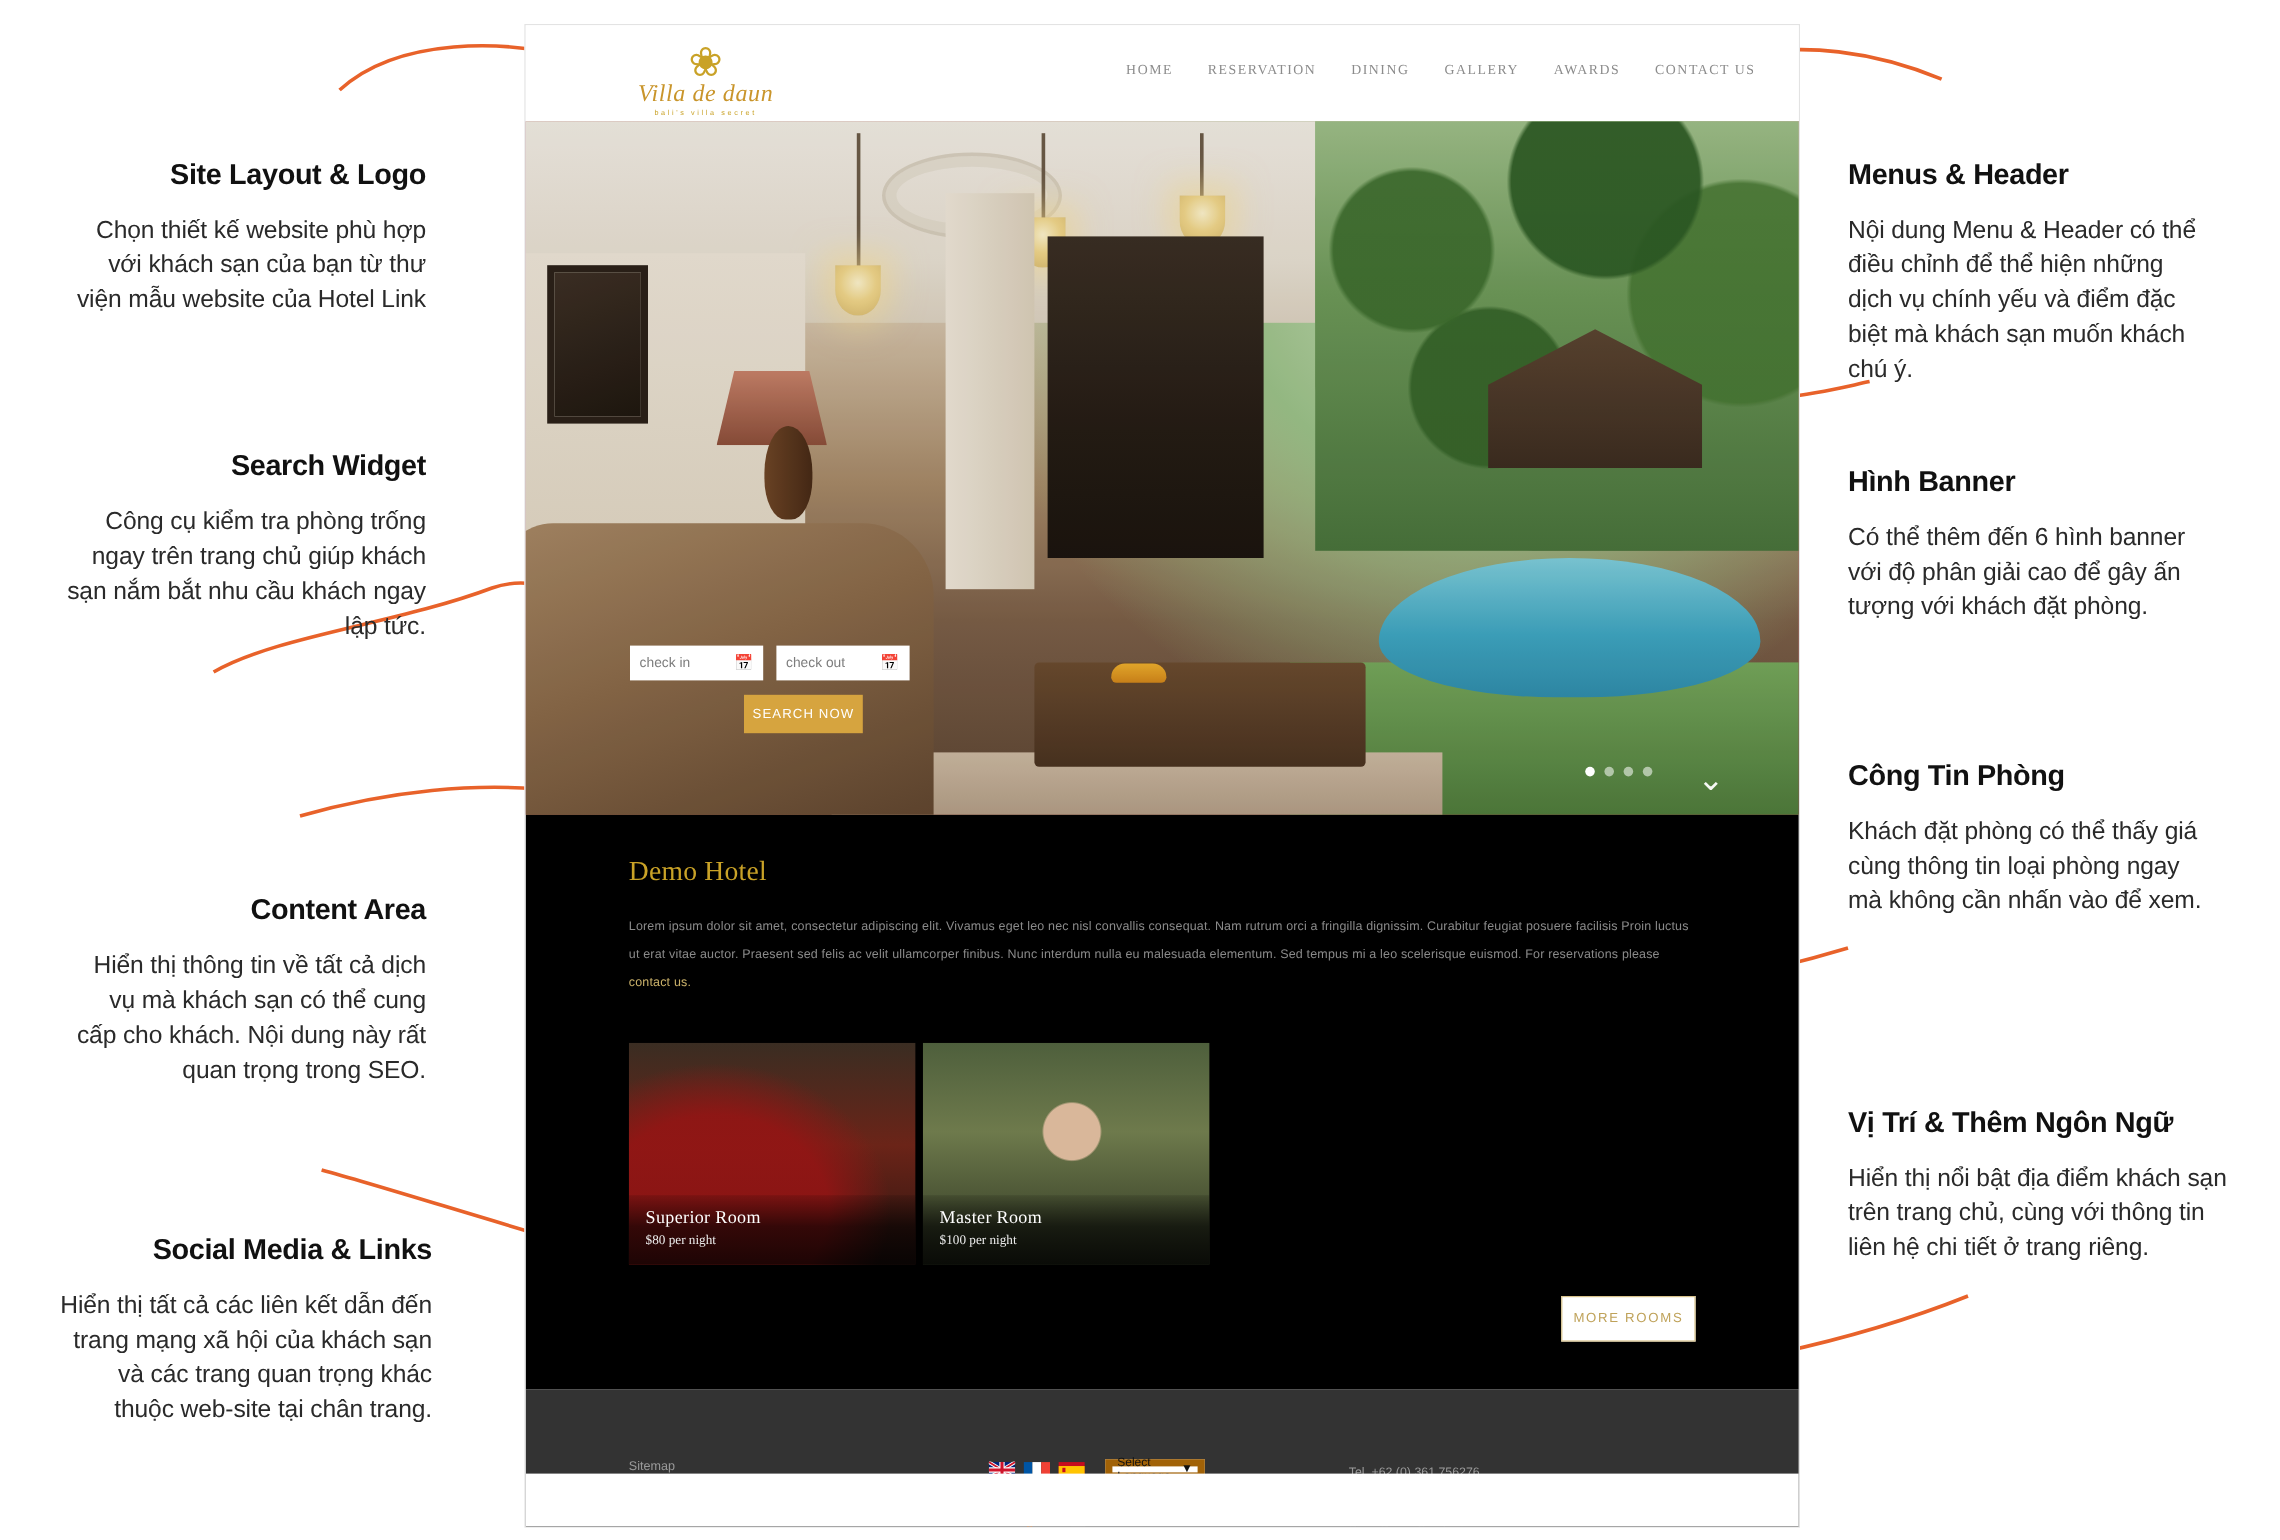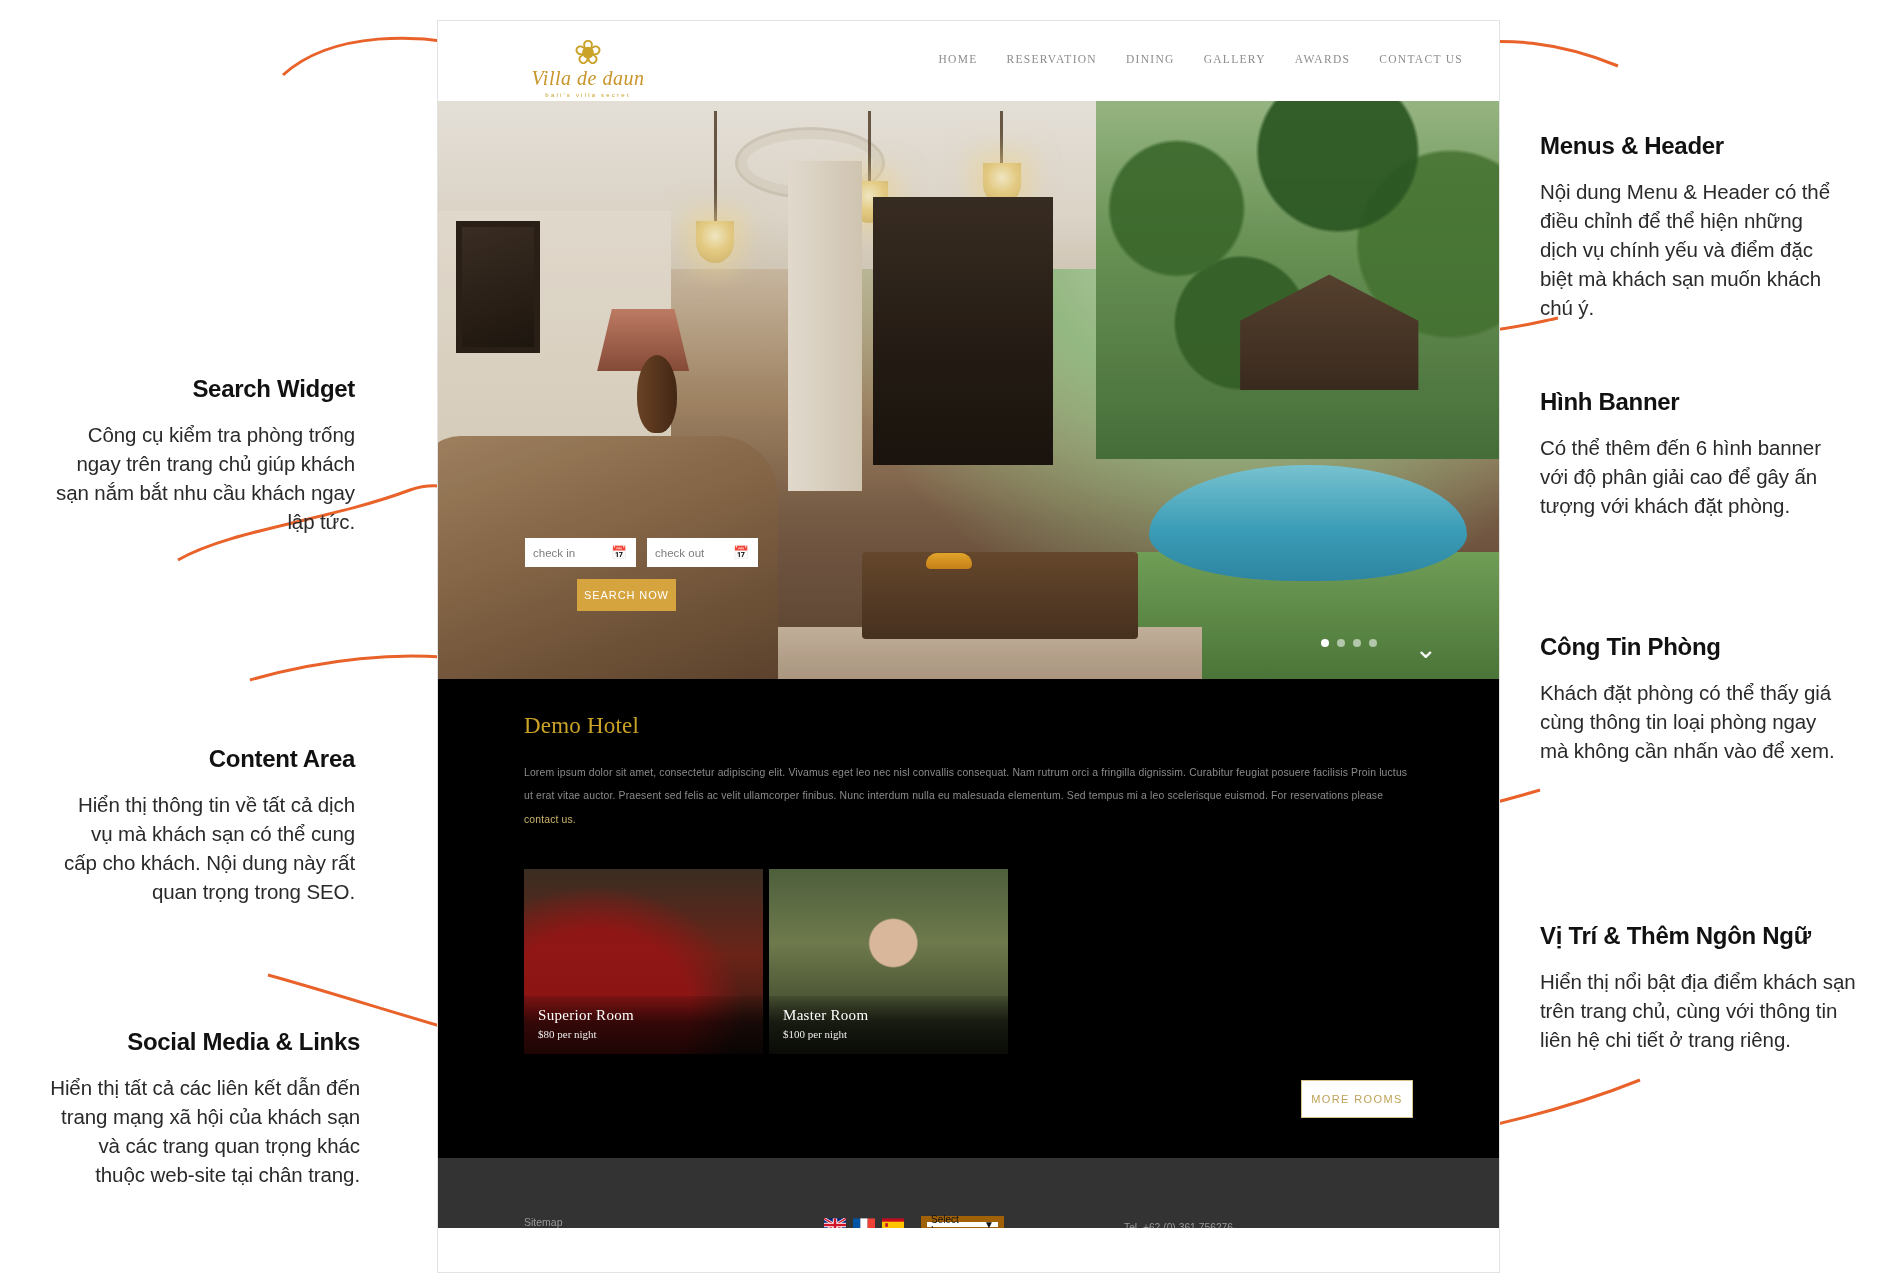--- a/index.html
+++ b/index.html
@@ -162,21 +162,21 @@
   .search-widget { position:absolute; left:87px; bottom:68px; z-index:6; }
   .sw-row { display:flex; gap:11px; }
   .sw-field {
     width:111px; height:29px; background:#fff;
     display:flex; align-items:center; padding:0 8px;
     font-size:11.5px; color:#7d7d7d;
     justify-content:space-between;
   }
   .sw-cal { font-size: 13px; color:#555; line-height: 1; }
   .sw-btn {
-    margin-top:12px; margin-left:52px;
+    margin-top:12px; margin-left:95px;
     width:99px; height:32px;
     background:#d6a43f; color:#fff; font-size:11px;
     letter-spacing:.9px; display:flex; align-items:center;
     justify-content:center; border:none;
   }
   .hero-dots {
     position:absolute; right:122px; bottom:32px; display:flex; gap:8px; z-index:6;
   }
   .hero-dots i {
     width:8px; height:8px; border-radius:50%;
@@ -270,20 +270,24 @@
       <circle cx="492" cy="52" r="9"></circle>
       <circle cx="566" cy="516" r="9"></circle>
       <circle cx="1045" cy="352" r="9"></circle>
       <circle cx="1337" cy="830" r="9"></circle>
       <circle cx="728" cy="1103" r="9"></circle>
       <circle cx="1308" cy="1148" r="9"></circle>
       <circle cx="1434" cy="50" r="9"></circle>
     </g>
   </svg>
 
+  <div class="callout left" style="left:55px; top:132px;">
+    <h3>Site Layout &amp; Logo</h3>
+    <p>Chọn thiết kế website phù hợp với khách sạn của bạn từ thư viện mẫu website của Hotel Link</p>
+  </div>
 
   <div class="callout left" style="left:55px; top:375px;">
     <h3>Search Widget</h3>
     <p>Công cụ kiểm tra phòng trống ngay trên trang chủ giúp khách sạn nắm bắt nhu cầu khách ngay lập tức.</p>
   </div>
 
   <div class="callout left" style="left:55px; top:745px;">
     <h3>Content Area</h3>
     <p>Hiển thị thông tin về tất cả dịch vụ mà khách sạn có thể cung cấp cho khách. Nội dung này rất quan trọng trong SEO.</p>
   </div>

